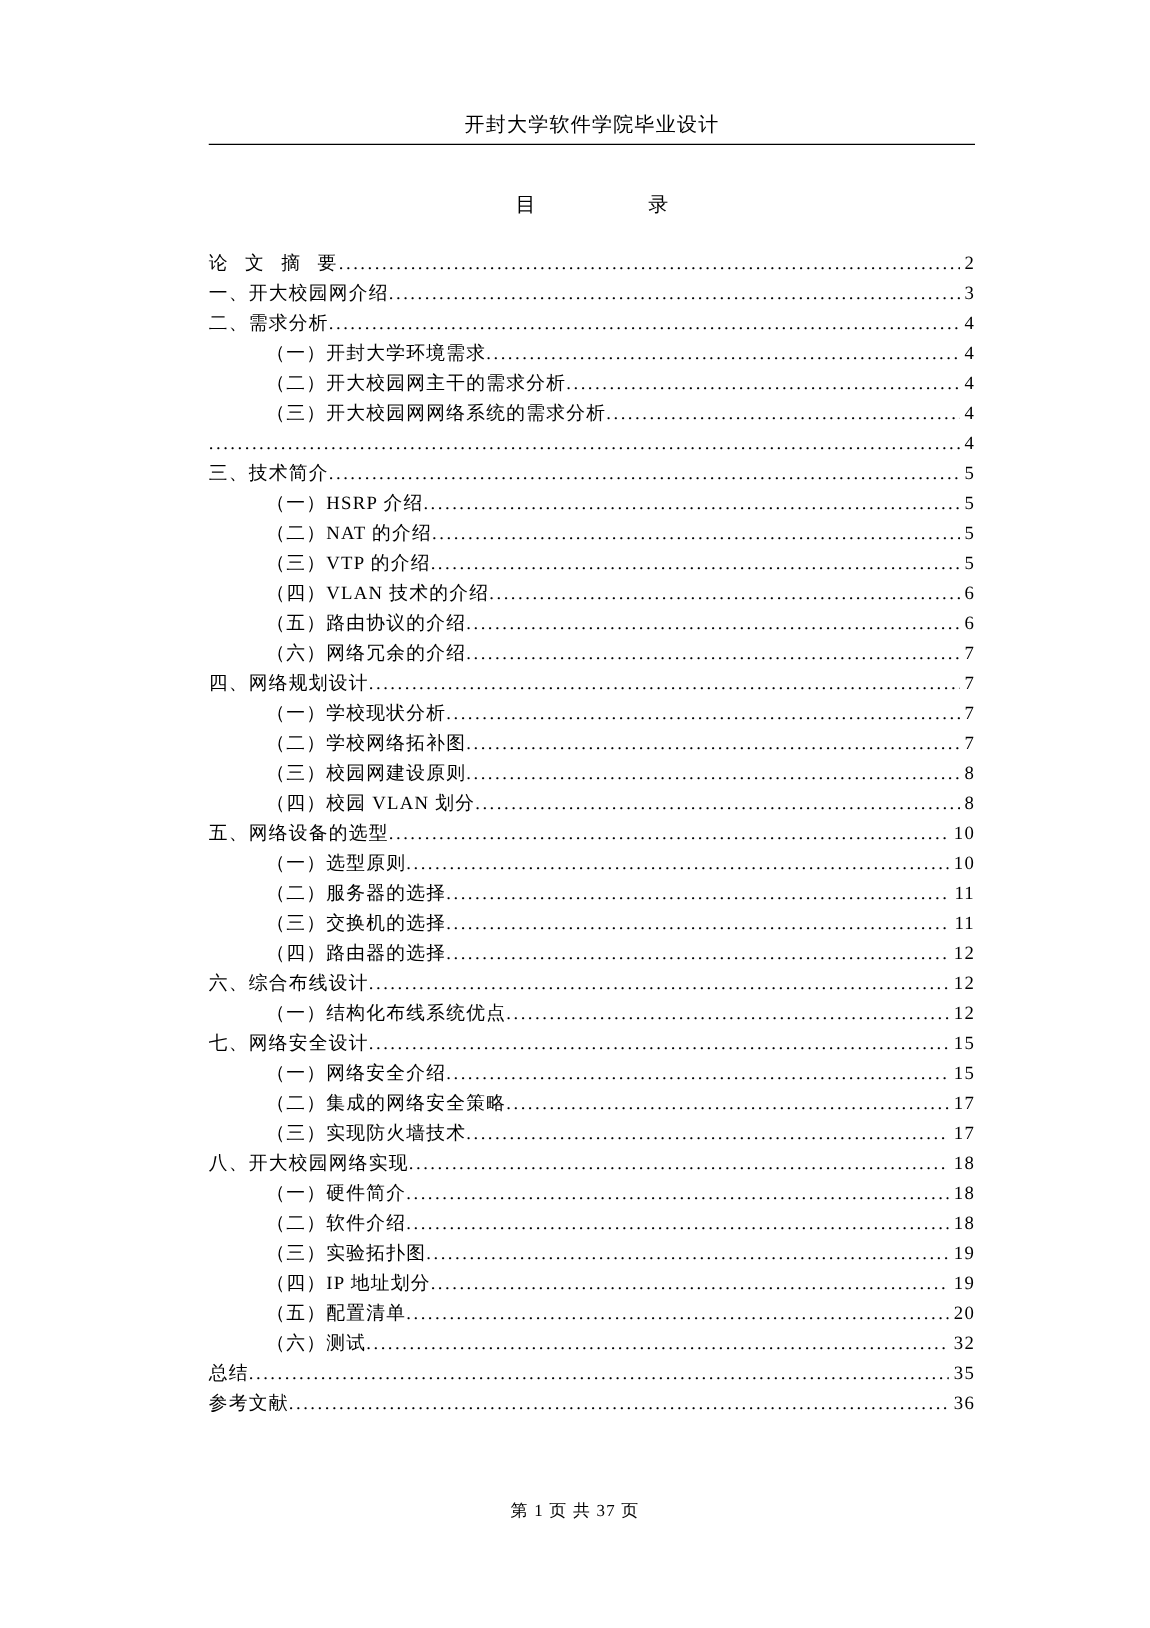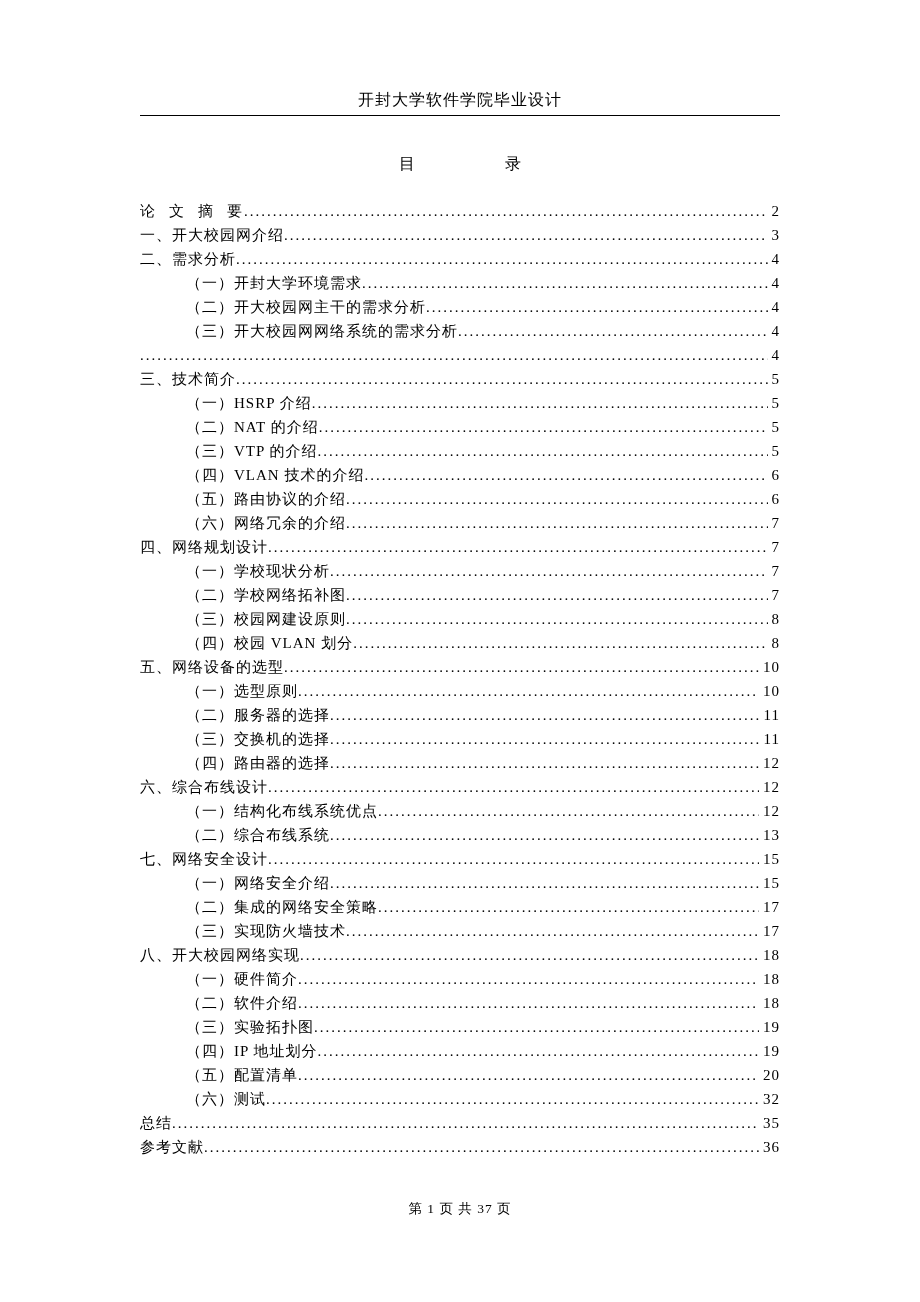--- a/index.html
+++ b/index.html
@@ -7,20 +7,21 @@
       background: #fff;
       font-family: "SimSun", "宋体", serif;
       font-size: 15px;
       color: #000;
       width: 920px;
       min-height: 1302px;
       position: relative;
     }
     .page {
       padding: 90px 140px 40px 140px;
+      margin-left: 27px;
     }
     .header-title {
       font-family: "SimHei", "黑体", sans-serif;
       text-align: center;
       font-size: 16px;
       letter-spacing: 1px;
       border-bottom: 1px solid #000;
       padding-bottom: 4px;
       margin-bottom: 38px;
     }
@@ -199,25 +200,20 @@
       <div class="row lvl0">
         <span class="label">六、综合布线设计</span>
         <span class="dots"></span>
         <span class="pg">12</span>
       </div>
       <div class="row lvl1">
         <span class="label">（一）结构化布线系统优点</span>
         <span class="dots"></span>
         <span class="pg">12</span>
       </div>
-      <div class="row lvl1">
-        <span class="label">（二）综合布线系统</span>
-        <span class="dots"></span>
-        <span class="pg">13</span>
-      </div>
       <div class="row lvl0">
         <span class="label">七、网络安全设计</span>
         <span class="dots"></span>
         <span class="pg">15</span>
       </div>
       <div class="row lvl1">
         <span class="label">（一）网络安全介绍</span>
         <span class="dots"></span>
         <span class="pg">15</span>
       </div>

